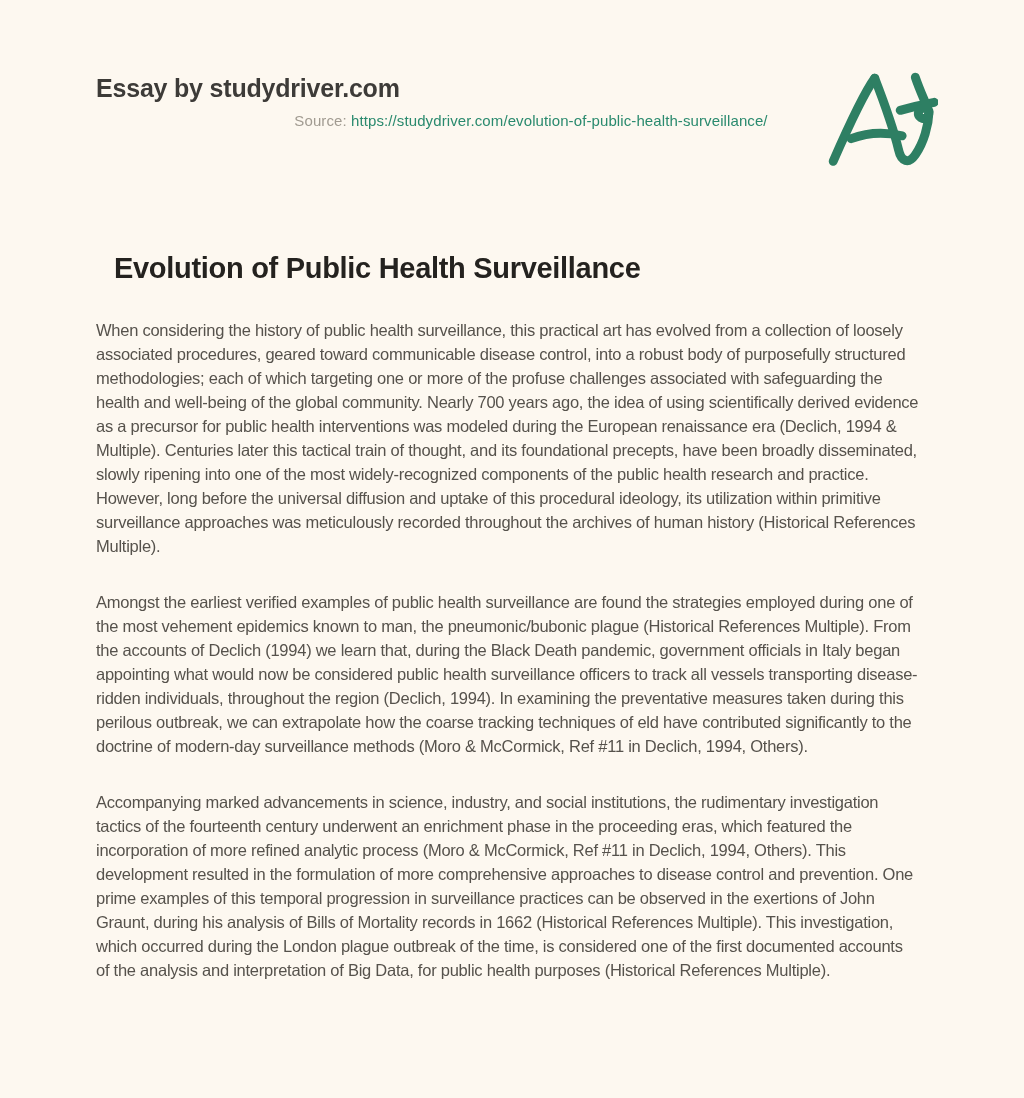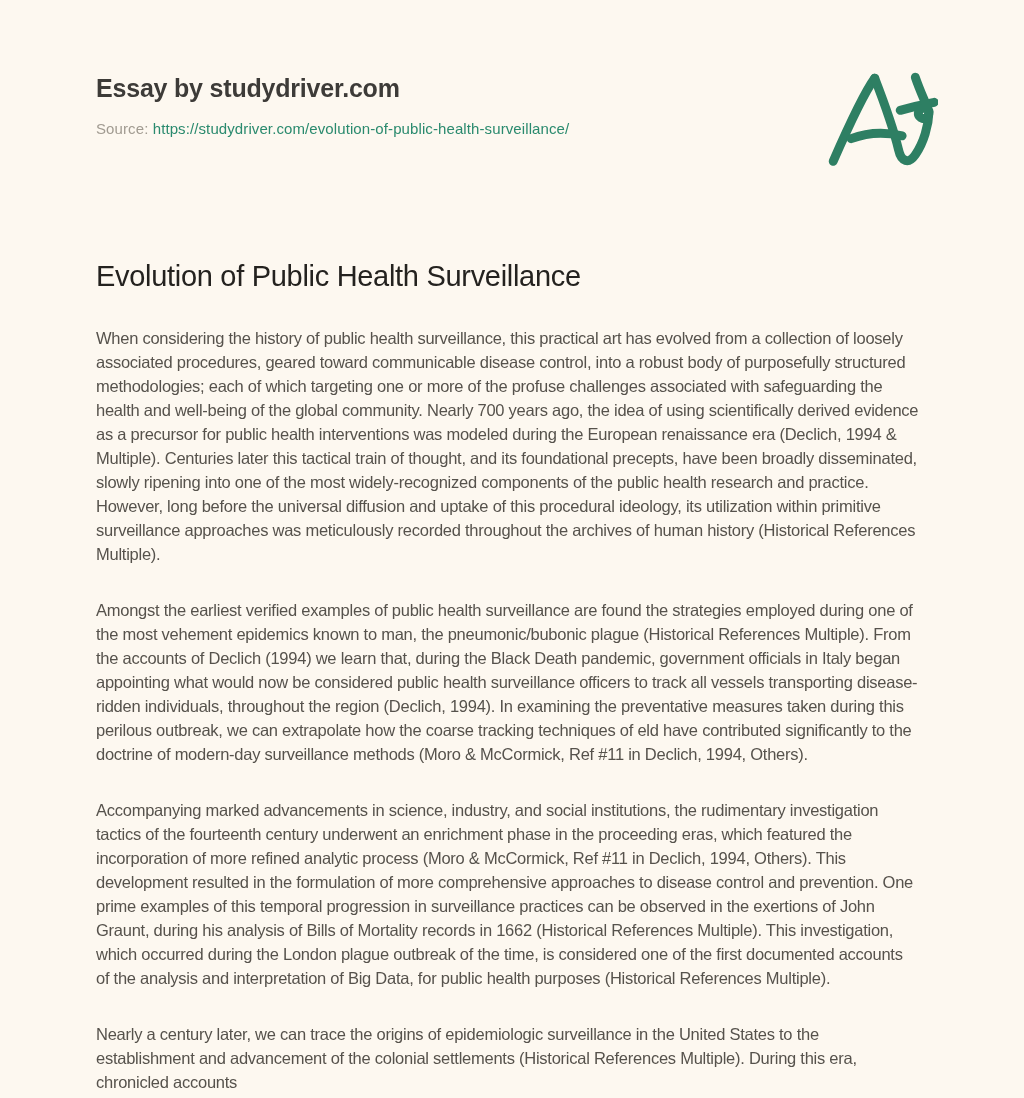--- a/index.html
+++ b/index.html
@@ -20,45 +20,47 @@
     padding: 72px 58px 0 96px;
   }
   .byline {
     font-size: 25px;
     font-weight: 700;
     color: #3d3b38;
     letter-spacing: -0.2px;
     line-height: 32px;
   }
   .source-line {
-    margin-top: 14px;
+    margin-top: 6px;
     font-size: 15px;
     line-height: 22px;
     letter-spacing: 0.1px;
+    text-align: center;
   }
   .source-label { color: #a19b91; }
   .source-link {
     color: #2a8a6e;
     text-decoration: none;
     cursor: pointer;
   }
   .logo {
     position: absolute;
     top: 62px;
     right: 86px;
     width: 118px;
     height: 108px;
   }
   .title {
     margin-top: 118px;
     font-size: 29px;
-    font-weight: 400;
+    font-weight: 700;
     color: #24221f;
     letter-spacing: -0.3px;
     line-height: 36px;
+    margin-left: 18px;
   }
   .body-text {
     margin-top: 26px;
   }
   .body-text p {
     font-size: 16.5px;
     line-height: 24px;
     letter-spacing: -0.25px;
     color: #56524c;
     margin-bottom: 19px;
@@ -92,16 +94,15 @@
       <path d="M101 15 C 105 27, 111 40, 114.5 49 C 117 56, 112 61, 106.5 57.5 C 103 55, 103.5 49.5, 107.5 48.5"></path>
     </svg>
   </div>
 
   <h1 class="title">Evolution of Public Health Surveillance</h1>
 
   <div class="body-text">
     <p>When considering the history of public health surveillance, this practical art has evolved from a collection of loosely associated procedures, geared toward communicable disease control, into a robust body of purposefully structured methodologies; each of which targeting one or more of the profuse challenges associated with safeguarding the health and well-being of the global community. Nearly 700 years ago, the idea of using scientifically derived evidence as a precursor for public health interventions was modeled during the European renaissance era (Declich, 1994 &amp; Multiple). Centuries later this tactical train of thought, and its foundational precepts, have been broadly disseminated, slowly ripening into one of the most widely-recognized components of the public health research and practice. However, long before the universal diffusion and uptake of this procedural ideology, its utilization within primitive surveillance approaches was meticulously recorded throughout the archives of human history (Historical References Multiple).</p>
     <p>Amongst the earliest verified examples of public health surveillance are found the strategies employed during one of the most vehement epidemics known to man, the pneumonic/bubonic plague (Historical References Multiple). From the accounts of Declich (1994) we learn that, during the Black Death pandemic, government officials in Italy began appointing what would now be considered public health surveillance officers to track all vessels transporting disease-ridden individuals, throughout the region (Declich, 1994). In examining the preventative measures taken during this perilous outbreak, we can extrapolate how the coarse tracking techniques of eld have contributed significantly to the doctrine of modern-day surveillance methods (Moro &amp; McCormick, Ref #11 in Declich, 1994, Others).</p>
     <p>Accompanying marked advancements in science, industry, and social institutions, the rudimentary investigation tactics of the fourteenth century underwent an enrichment phase in the proceeding eras, which featured the incorporation of more refined analytic process (Moro &amp; McCormick, Ref #11 in Declich, 1994, Others). This development resulted in the formulation of more comprehensive approaches to disease control and prevention. One prime examples of this temporal progression in surveillance practices can be observed in the exertions of John Graunt, during his analysis of Bills of Mortality records in 1662 (Historical References Multiple). This investigation, which occurred during the London plague outbreak of the time, is considered one of the first documented accounts of the analysis and interpretation of Big Data, for public health purposes (Historical References Multiple).</p>
-    <p>Nearly a century later, we can trace the origins of epidemiologic surveillance in the United States to the establishment and advancement of the colonial settlements (Historical References Multiple). During this era, chronicled accounts</p>
   </div>
 
 </div>
 
 </body></html>

